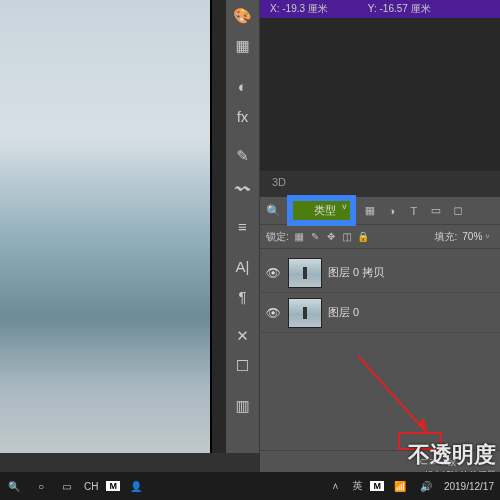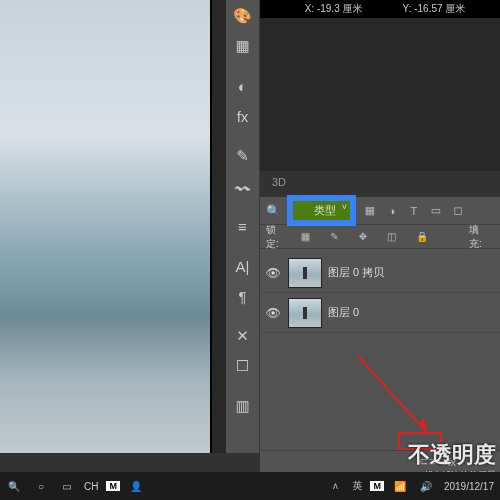--- a/index.html
+++ b/index.html
@@ -6,21 +6,21 @@
 body { width: 500px; height: 500px; overflow: hidden; background: #323232; position: relative; }
 
 .canvas-area { position: absolute; left: 0; top: 0; width: 226px; height: 453px; background: #282828; }
 .canvas-img { position: absolute; left: 0; top: 0; width: 210px; height: 453px; background: linear-gradient(180deg, #c8d4dc 0%, #d8e0e6 30%, #8baab8 55%, #6d8a96 70%, #a8b8c0 85%, #c0c8cc 100%); }
 .canvas-border { position: absolute; left: 210px; top: 0; width: 2px; height: 453px; background: #000; }
 
 .toolstrip { position: absolute; left: 226px; top: 0; width: 34px; height: 453px; background: #535353; border-right: 1px solid #3a3a3a; }
 .tool-btn { width: 30px; height: 28px; margin: 2px auto; display: flex; align-items: center; justify-content: center; color: #ccc; font-size: 15px; cursor: pointer; }
 .tool-sep { height: 8px; }
 
-.top-info { position: absolute; left: 260px; top: 0; right: 0; height: 18px; background: #000000; color: #ccc; font-size: 10px; display: flex; align-items: center; padding-left: 10px; gap: 40px; justify-content: center; }
+.top-info { position: absolute; left: 260px; top: 0; right: 0; height: 18px; background: #4c1d95; color: #ccc; font-size: 10px; display: flex; align-items: center; padding-left: 10px; gap: 40px; }
 .green-badge { position: absolute; right: 2px; top: 20px; width: 24px; height: 24px; border-radius: 50%; background: #3dba5a; border: 2px solid #fff; color: #fff; font-size: 10px; display: flex; align-items: center; justify-content: center; }
 
 .main-dark { position: absolute; left: 260px; top: 18px; right: 0; height: 153px; background: #282828; }
 
 .panel-tabs { position: absolute; left: 260px; top: 171px; right: 0; height: 26px; background: #323232; display: flex; align-items: flex-start; }
 .tab { padding: 5px 12px; font-size: 11px; color: #999; background: #323232; cursor: pointer; }
 .tab.active { background: #535353; color: #eee; }
 
 .panel-body { position: absolute; left: 260px; top: 197px; right: 0; bottom: 47px; background: #535353; }
 
@@ -30,21 +30,21 @@
 .type-dd::after { content: "˅"; position: absolute; right: 3px; top: 1px; font-size: 9px; }
 .filt-ico { width: 16px; height: 16px; display: flex; align-items: center; justify-content: center; color: #bbb; font-size: 11px; border: 1px solid transparent; cursor: pointer; }
 
 .blend-row { height: 26px; display: flex; align-items: center; padding: 0 6px; gap: 4px; border-bottom: 1px solid #424242; }
 .blend-dd { flex: 1; background: #4a4a4a; color: #ddd; font-size: 11px; padding: 2px 6px; border: 1px solid #666; position: relative; max-width: 98px; }
 .blend-dd::after { content: "˅"; position: absolute; right: 4px; top: 2px; font-size: 9px; }
 .blend-lbl { color: #ccc; font-size: 10px; }
 .pct-box { color: #ddd; font-size: 10px; padding: 1px 4px; display: flex; align-items: center; }
 .pct-box::after { content: "˅"; margin-left: 3px; font-size: 8px; color: #aaa; }
 
-.lock-row { height: 24px; display: flex; align-items: center; padding: 0 6px; gap: 20px; border-bottom: 1px solid #424242; }
+.lock-row { height: 24px; display: flex; align-items: center; padding: 0 6px; gap: 1px; border-bottom: 1px solid #424242; }
 .lock-lbl { color: #ccc; font-size: 10px; margin-right: 2px; }
 .lk-ico { width: 15px; height: 15px; color: #bbb; font-size: 10px; display: flex; align-items: center; justify-content: center; cursor: pointer; }
 .spacer { flex: 1; }
 
 .layer-list { padding: 4px 0; }
 .layer { height: 40px; display: flex; align-items: center; padding: 0 4px; gap: 6px; border-bottom: 1px solid #4a4a4a; }
 .vis-eye { width: 18px; color: #ddd; font-size: 12px; text-align: center; cursor: pointer; }
 .thumb { width: 34px; height: 30px; background: linear-gradient(180deg,#cdd8df 0%,#9bb3bd 55%,#b9c4ca 100%); border: 1px solid #222; position: relative; }
 .thumb::after { content: ""; position: absolute; left: 14px; top: 8px; width: 4px; height: 12px; background: #333; }
 .lyr-name { color: #ddd; font-size: 11px; }

